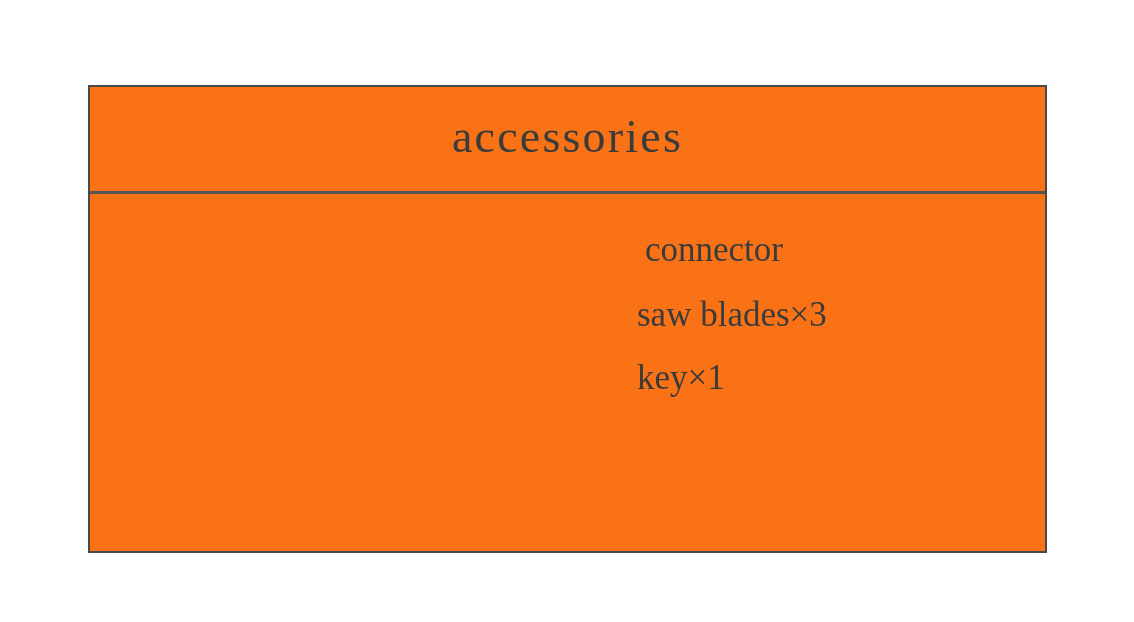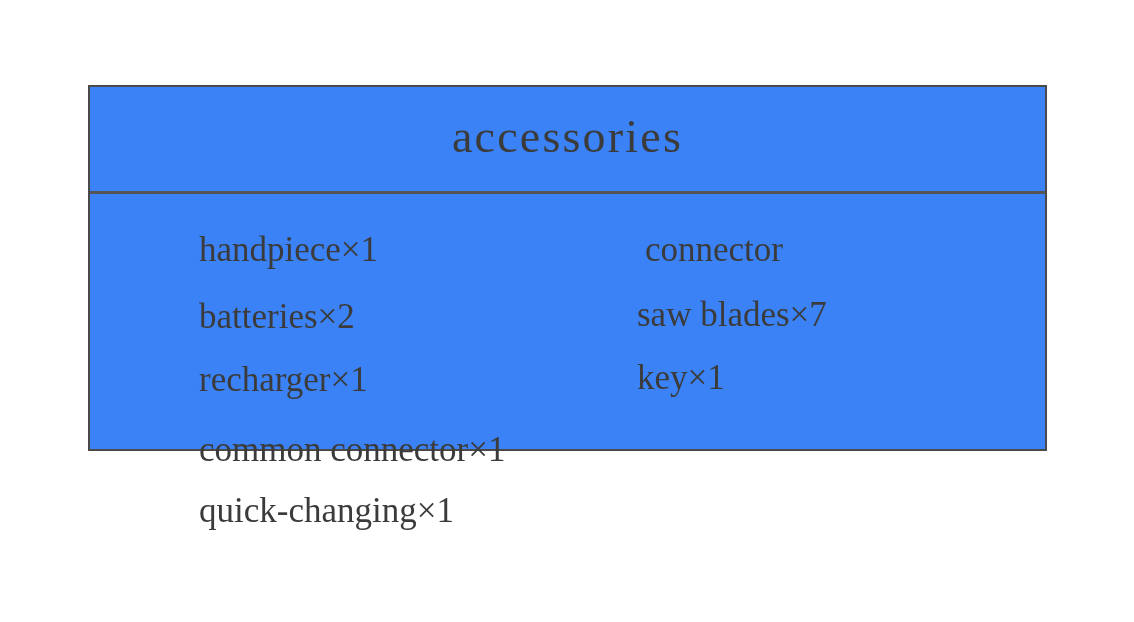--- a/index.html
+++ b/index.html
@@ -17,24 +17,24 @@
     color: #3b3b3b;
     -webkit-font-smoothing: antialiased;
   }
 
   
   .accessories-table {
     position: absolute;
     left: 88px;
     top: 85px;
     width: 959px;
-    height: 366px;
+    height: 468px;
     box-sizing: border-box;
     border: 2px solid #4a4a4a;
-    background: #3b82f6;
+    background: #f97316;
   }
 
   
   .table-header {
     position: absolute;
     left: 0;
     top: 0;
     width: 100%;
     height: 107px;
     box-sizing: border-box;
@@ -93,28 +93,21 @@
 <body>
 
 <div class="accessories-table">
 
   <div class="table-header">
     <div class="table-title">accessories</div>
   </div>
 
   <div class="table-body">
 
-    <div class="column column-left">
-      <div class="accessory-item">handpiece×1</div>
-      <div class="accessory-item">batteries×2</div>
-      <div class="accessory-item">recharger×1</div>
-      <div class="accessory-item">common connector×1</div>
-      <div class="accessory-item">quick-changing×1</div>
-    </div>
 
     <div class="column column-right">
       <div class="accessory-item">connector</div>
-      <div class="accessory-item">saw blades×7</div>
+      <div class="accessory-item">saw blades×3</div>
       <div class="accessory-item">key×1</div>
     </div>
 
   </div>
 </div>
 
 </body></html>

